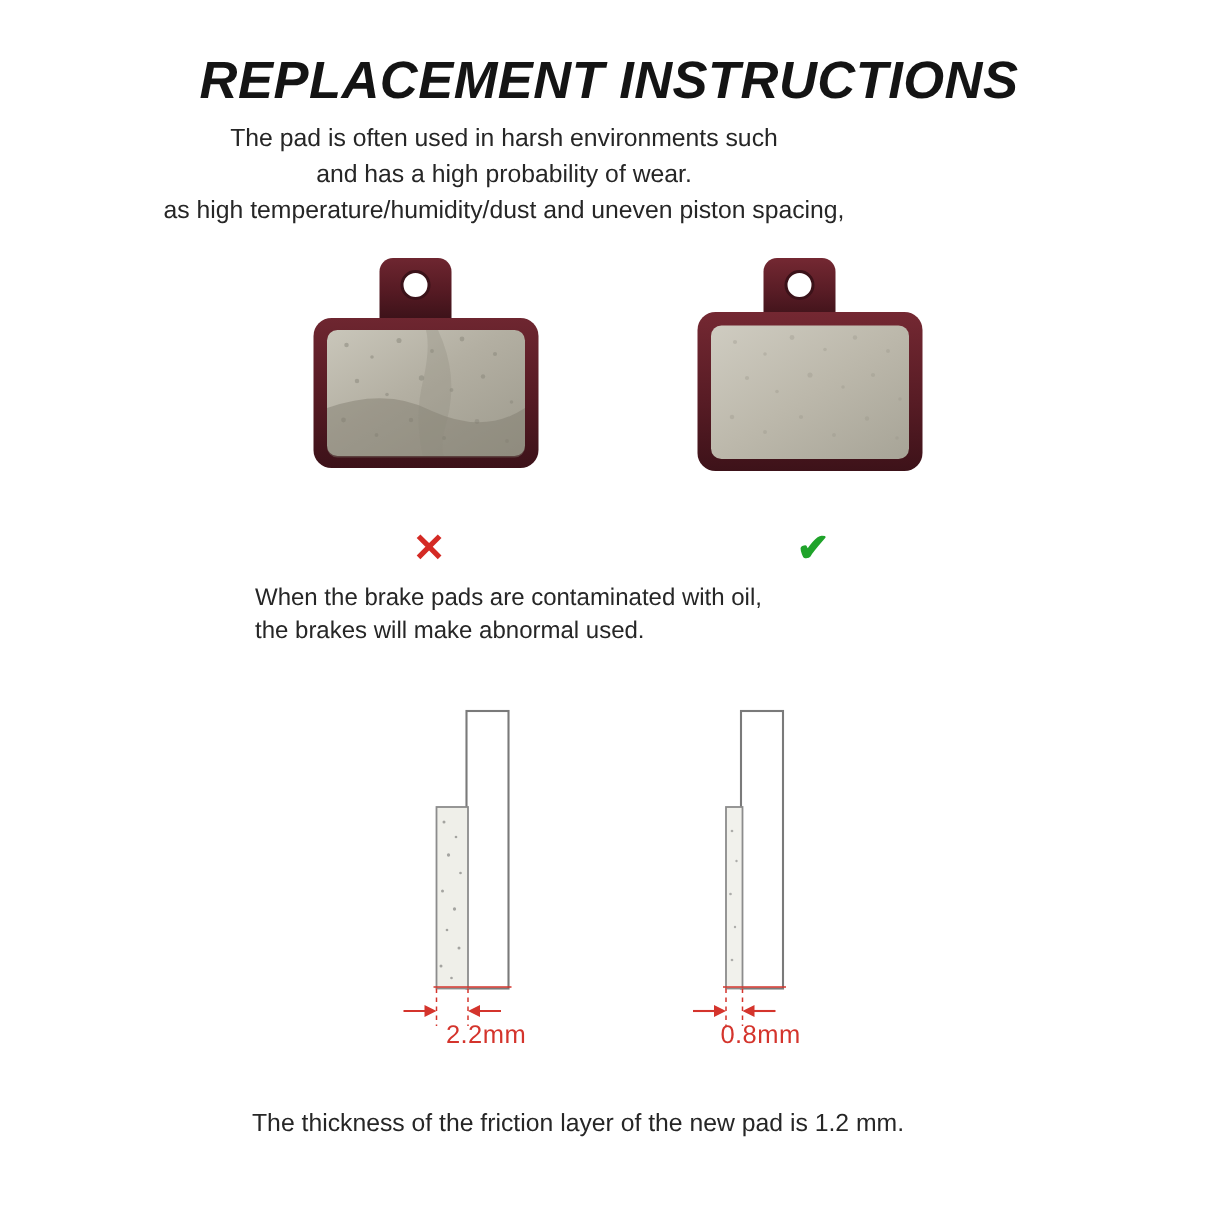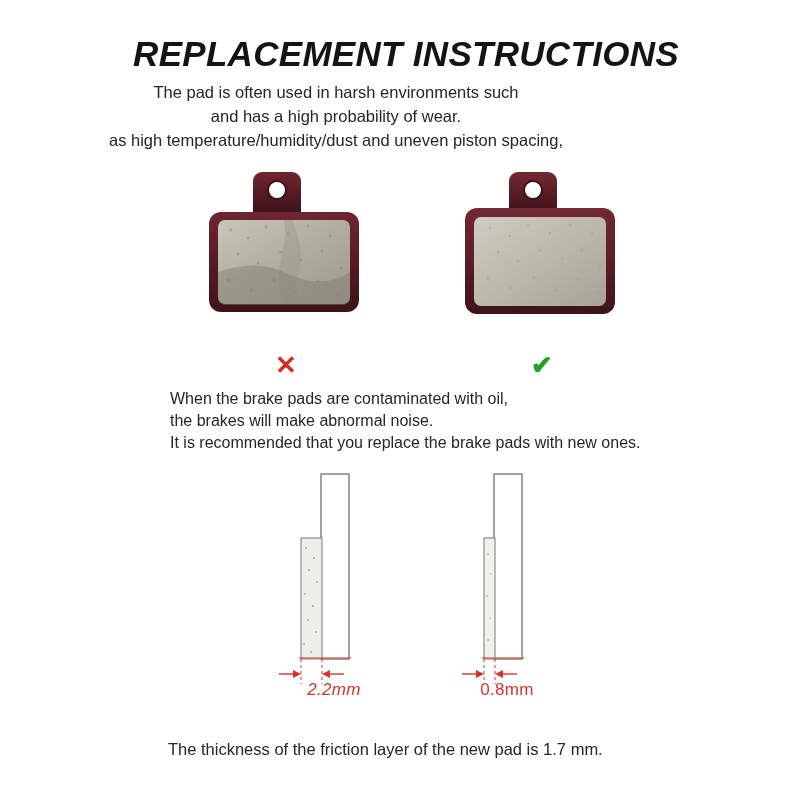--- a/index.html
+++ b/index.html
@@ -93,21 +93,21 @@
     top: 462px;
     left: 0;
     width: 812px;
     height: 262px;
   }
   .section {
     position: absolute;
     width: 190px;
     height: 262px;
   }
-  .sec-left  { left: 239px; font-style: italic; }
+  .sec-left  { left: 229px; }
   .sec-right { left: 412px; }
 
   .label {
     position: absolute;
     bottom: 24px;
     width: 190px;
     text-align: center;
     font-size: 17px;
     color: #d4342c;
     letter-spacing: 0.3px;
@@ -228,22 +228,21 @@
           <circle cx="126" cy="111" r="1.5"></circle>
             <circle cx="146" cy="124" r="1.2"></circle>
         </g>
       </svg>
       <div class="mark mark-v">✔</div>
     </div>
   </div>
 
   <div class="mid-text">
     <div>When the brake pads are contaminated with oil,</div>
-    <div>the brakes will make abnormal noise.</div>
-    <div>It is recommended that you replace the brake pads with new ones.</div>
+    <div>the brakes will make abnormal used.</div>
   </div>
 
   <div class="sections">
 
     <div class="section sec-left">
       <svg width="190" height="240" viewBox="0 0 190 240" xmlns="http://www.w3.org/2000/svg">
 
         <rect x="82" y="12" width="28" height="185" fill="#ffffff" stroke="#7a7a7a" stroke-width="1.4"></rect>
 
         <rect x="62" y="76" width="21" height="121" fill="#efefe9" stroke="#8c8c8c" stroke-width="1.2"></rect>
@@ -295,16 +294,16 @@
           <polygon points="72,212 64,208 64,216" stroke="none"></polygon>
           <line x1="105" y1="212" x2="85" y2="212"></line>
           <polygon points="83,212 91,208 91,216" stroke="none"></polygon>
         </g>
       </svg>
       <div class="label">0.8mm</div>
     </div>
   </div>
 
   <div class="footer-text">
-    <div>The thickness of the friction layer of the new pad is 1.7 mm.</div>
+    <div>The thickness of the friction layer of the new pad is 1.2 mm.</div>
   </div>
 
 </div>
 
 </body></html>

